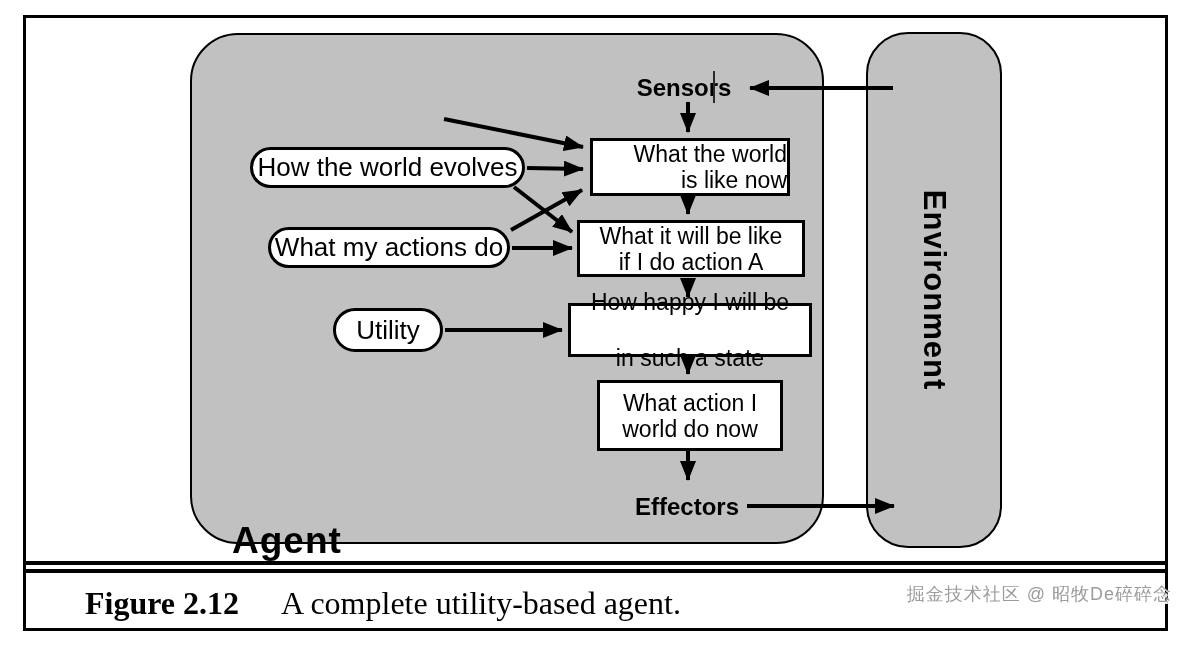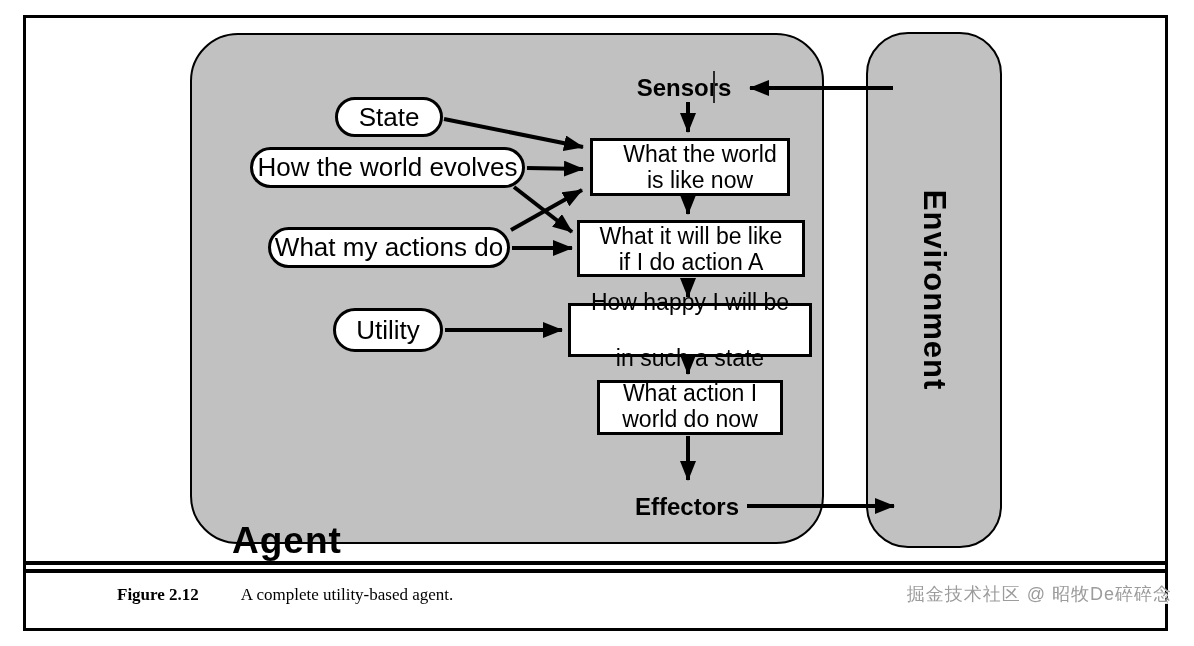--- a/index.html
+++ b/index.html
@@ -32,33 +32,33 @@
   .oval{
     position:absolute;background:#fff;border:3px solid #000;border-radius:999px;
     box-sizing:border-box;display:flex;align-items:center;justify-content:center;
     font-size:26px;white-space:nowrap;
   }
   .pbox{
     position:absolute;background:#fff;border:3px solid #000;box-sizing:border-box;
     font-size:23px;line-height:26px;display:flex;flex-direction:column;justify-content:center;
   }
   .pbox.centered{text-align:center;}
-  .pbox.leftish{padding-left:20px;text-align:center;}
+  .pbox.leftish{padding-left:20px;text-align:right;}
   .pbox span{display:block;}
   .arrow-layer{position:absolute;left:0;top:0;width:1194px;height:646px;}
   .text-cursor{
     position:absolute;left:713px;top:71px;width:2px;height:32px;background:#2a2a2a;
   }
   .divider{
     position:absolute;left:23px;top:561px;width:1145px;height:12px;
     border-top:4px solid #000;border-bottom:4px solid #000;box-sizing:border-box;
   }
   .caption{
     position:absolute;left:85px;top:585px;font-family:"Liberation Serif","DejaVu Serif",serif;
-    font-size:17px;white-space:nowrap;margin-left:32px;
+    font-size:32px;white-space:nowrap;
   }
   .caption .fig-num{font-weight:bold;margin-right:42px;}
   .watermark{
     position:absolute;right:22px;top:566px;font-size:18px;letter-spacing:1px;
     color:#9c9c9c;text-shadow:1px 1px 0 #ffffff,2px 2px 0 rgba(255,255,255,0.85);
     white-space:nowrap;
     margin-top:16px;
   }
 </style>
 </head>
@@ -94,23 +94,20 @@
       <line x1="512" y1="248" x2="572" y2="248" marker-end="url(#ah)"></line>
       <line x1="445" y1="330" x2="562" y2="330" marker-end="url(#ah)"></line>
       <line x1="747" y1="506" x2="894" y2="506" marker-end="url(#ah)"></line>
     </g>
   </svg>
 
   <div class="io-label" style="left:619px;top:74px;">Sensors</div>
   <div class="text-cursor"></div>
   <div class="io-label" style="left:622px;top:493px;">Effectors</div>
 
-  <div class="oval" style="left:335px;top:97px;width:108px;height:40px;">
-    <span>State</span>
-  </div>
   <div class="oval" style="left:250px;top:147px;width:275px;height:41px;">
     <span>How the world evolves</span>
   </div>
   <div class="oval" style="left:268px;top:227px;width:242px;height:41px;">
     <span>What my actions do</span>
   </div>
   <div class="oval" style="left:333px;top:308px;width:110px;height:44px;">
     <span>Utility</span>
   </div>
 
@@ -119,21 +116,21 @@
     <span>is like now</span>
   </div>
   <div class="pbox centered" style="left:577px;top:220px;width:228px;height:57px;">
     <span>What it will be like</span>
     <span>if I do action A</span>
   </div>
   <div class="pbox centered" style="left:568px;top:303px;width:244px;height:54px;gap:30px;">
     <span>How happy I will be</span>
     <span>in such a state</span>
   </div>
-  <div class="pbox centered" style="left:597px;top:380px;width:186px;height:55px;justify-content:flex-end;">
+  <div class="pbox centered" style="left:597px;top:380px;width:186px;height:71px;">
     <span>What action I</span>
     <span>world do now</span>
   </div>
 
   <div class="agent-label">Agent</div>
 
   <div class="divider"></div>
 
   <div class="caption">
     <span class="fig-num">Figure 2.12</span><span>A complete utility-based agent.</span>

